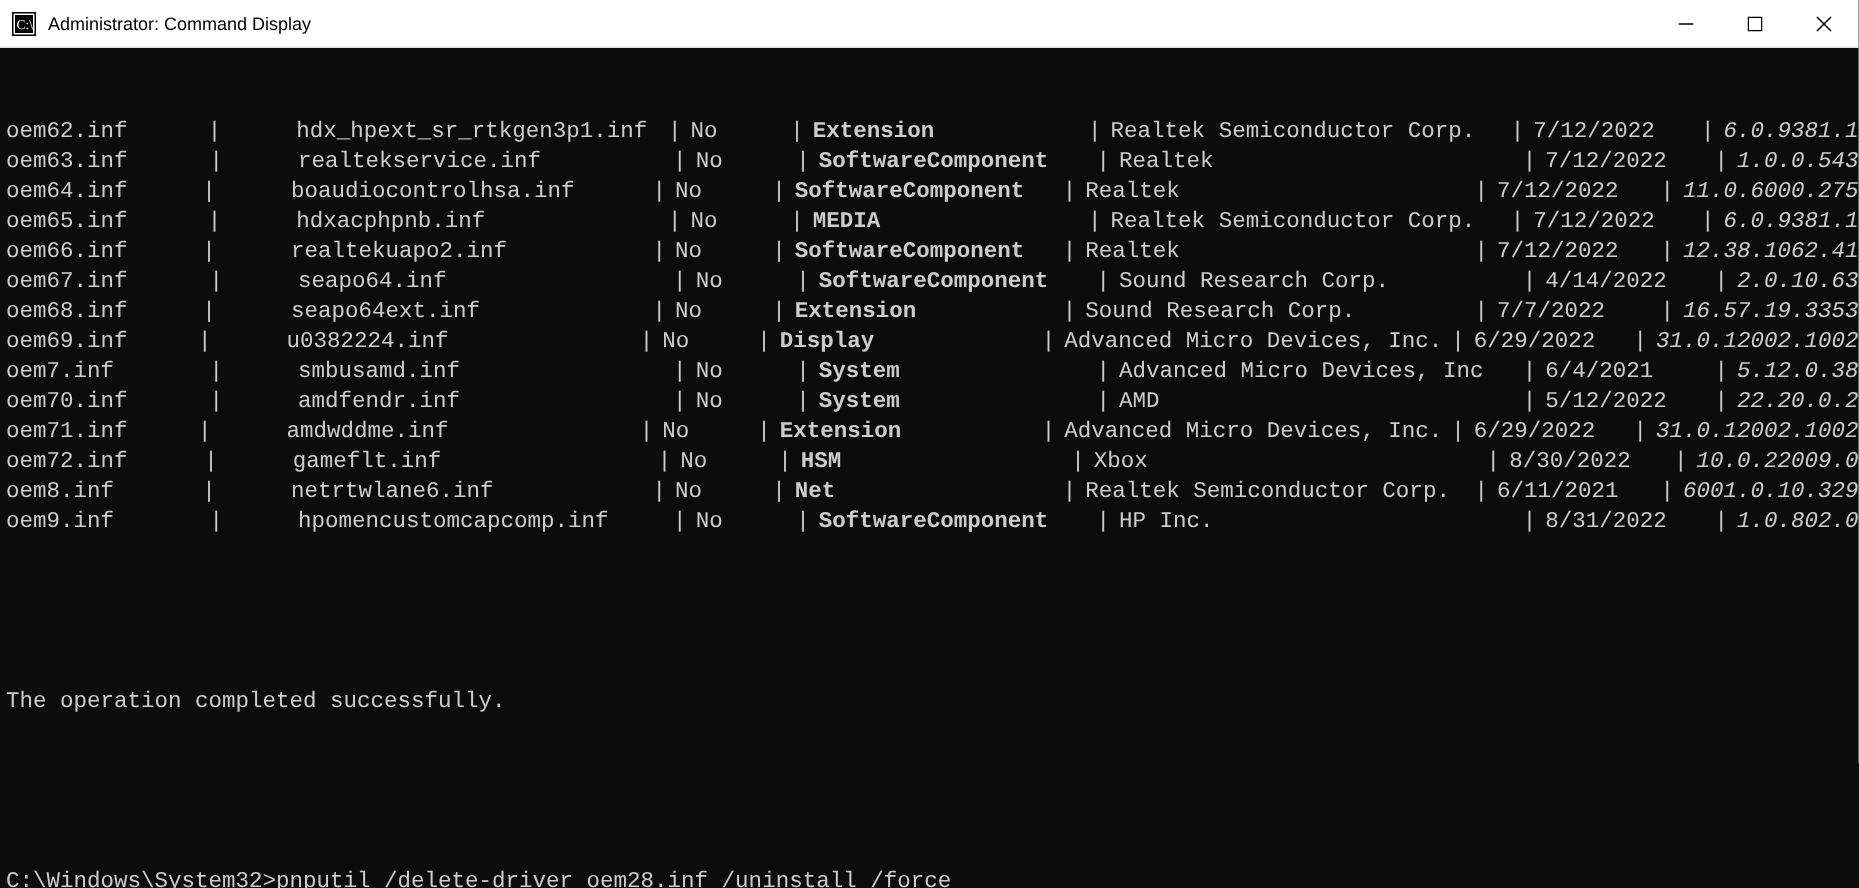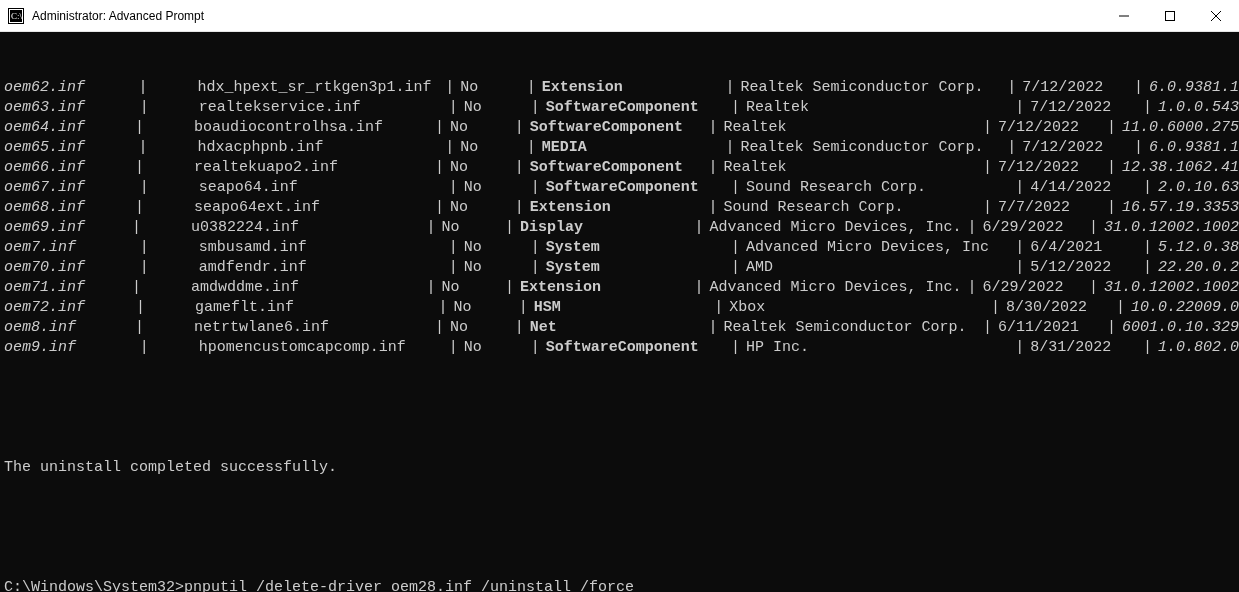--- a/index.html
+++ b/index.html
@@ -55,21 +55,21 @@
       height: calc(100% - 32px);
       padding: 6px 0 0 0;
       white-space: pre;
       line-height: 20px;
       letter-spacing: 0px;
     }
     .row {
       display: flex;
       height: 20px;
     }
-    .col-name { width: 140px; padding-left: 4px; overflow: hidden; font-style: italic; }
+    .col-name { width: 140px; padding-left: 4px; overflow: hidden; }
     .col-inf  { width: 256px; overflow: hidden; margin-left: 44px; }
     .col-no   { width: 64px; }
     .col-type { width: 188px; font-weight: bold; }
     .col-mfg  { width: 276px; }
     .col-date { width: 112px; }
     .col-ver  { flex: 1; font-style: italic; }
     .sep { color: #cccccc; padding: 0 6px; }
     .msg { padding-left: 4px; height: 20px; }
     .prompt-line { padding-left: 4px; height: 20px; display: flex; }
   </style>
@@ -78,21 +78,21 @@
 
 <div class="titlebar">
   <span class="titlebar-icon">
     <svg viewBox="0 0 16 16">
         <rect x="0" y="0" width="16" height="16" fill="#000"></rect>
         <rect x="1" y="1" width="14" height="14" fill="#fff"></rect>
         <rect x="2" y="2" width="12" height="12" fill="#000"></rect>
         <text x="3" y="11" font-size="9" fill="#fff" font-family="Consolas">C:\</text>
       </svg>
   </span>
-  <span class="titlebar-title">Administrator: Advanced Prompt</span>
+  <span class="titlebar-title">Administrator: Command Display</span>
   <div class="titlebar-controls">
     <div class="titlebar-btn">
       <svg viewBox="0 0 10 10">
           <line x1="0" y1="5" x2="10" y2="5" stroke="#000" stroke-width="1"></line>
         </svg>
     </div>
     <div class="titlebar-btn">
       <svg viewBox="0 0 10 10">
           <rect x="0.5" y="0.5" width="9" height="9" fill="none" stroke="#000" stroke-width="1"></rect>
         </svg>
@@ -102,18 +102,18 @@
           <line x1="0" y1="0" x2="10" y2="10" stroke="#000" stroke-width="1"></line>
           <line x1="10" y1="0" x2="0" y2="10" stroke="#000" stroke-width="1"></line>
         </svg>
     </div>
   </div>
 </div>
 
 <div class="terminal">
   <div id="rows-container"><div class="row"><span class="col-name">oem62.inf</span><span class="sep">|</span><span class="col-inf">hdx_hpext_sr_rtkgen3p1.inf</span><span class="sep">|</span><span class="col-no">No</span><span class="sep">|</span><span class="col-type">Extension</span><span class="sep">|</span><span class="col-mfg">Realtek Semiconductor Corp.</span><span class="sep">|</span><span class="col-date">7/12/2022</span><span class="sep">|</span><span class="col-ver">6.0.9381.1</span></div><div class="row"><span class="col-name">oem63.inf</span><span class="sep">|</span><span class="col-inf">realtekservice.inf</span><span class="sep">|</span><span class="col-no">No</span><span class="sep">|</span><span class="col-type">SoftwareComponent</span><span class="sep">|</span><span class="col-mfg">Realtek</span><span class="sep">|</span><span class="col-date">7/12/2022</span><span class="sep">|</span><span class="col-ver">1.0.0.543</span></div><div class="row"><span class="col-name">oem64.inf</span><span class="sep">|</span><span class="col-inf">boaudiocontrolhsa.inf</span><span class="sep">|</span><span class="col-no">No</span><span class="sep">|</span><span class="col-type">SoftwareComponent</span><span class="sep">|</span><span class="col-mfg">Realtek</span><span class="sep">|</span><span class="col-date">7/12/2022</span><span class="sep">|</span><span class="col-ver">11.0.6000.275</span></div><div class="row"><span class="col-name">oem65.inf</span><span class="sep">|</span><span class="col-inf">hdxacphpnb.inf</span><span class="sep">|</span><span class="col-no">No</span><span class="sep">|</span><span class="col-type">MEDIA</span><span class="sep">|</span><span class="col-mfg">Realtek Semiconductor Corp.</span><span class="sep">|</span><span class="col-date">7/12/2022</span><span class="sep">|</span><span class="col-ver">6.0.9381.1</span></div><div class="row"><span class="col-name">oem66.inf</span><span class="sep">|</span><span class="col-inf">realtekuapo2.inf</span><span class="sep">|</span><span class="col-no">No</span><span class="sep">|</span><span class="col-type">SoftwareComponent</span><span class="sep">|</span><span class="col-mfg">Realtek</span><span class="sep">|</span><span class="col-date">7/12/2022</span><span class="sep">|</span><span class="col-ver">12.38.1062.41</span></div><div class="row"><span class="col-name">oem67.inf</span><span class="sep">|</span><span class="col-inf">seapo64.inf</span><span class="sep">|</span><span class="col-no">No</span><span class="sep">|</span><span class="col-type">SoftwareComponent</span><span class="sep">|</span><span class="col-mfg">Sound Research Corp.</span><span class="sep">|</span><span class="col-date">4/14/2022</span><span class="sep">|</span><span class="col-ver">2.0.10.63</span></div><div class="row"><span class="col-name">oem68.inf</span><span class="sep">|</span><span class="col-inf">seapo64ext.inf</span><span class="sep">|</span><span class="col-no">No</span><span class="sep">|</span><span class="col-type">Extension</span><span class="sep">|</span><span class="col-mfg">Sound Research Corp.</span><span class="sep">|</span><span class="col-date">7/7/2022</span><span class="sep">|</span><span class="col-ver">16.57.19.3353</span></div><div class="row"><span class="col-name">oem69.inf</span><span class="sep">|</span><span class="col-inf">u0382224.inf</span><span class="sep">|</span><span class="col-no">No</span><span class="sep">|</span><span class="col-type">Display</span><span class="sep">|</span><span class="col-mfg">Advanced Micro Devices, Inc.</span><span class="sep">|</span><span class="col-date">6/29/2022</span><span class="sep">|</span><span class="col-ver">31.0.12002.1002</span></div><div class="row"><span class="col-name">oem7.inf</span><span class="sep">|</span><span class="col-inf">smbusamd.inf</span><span class="sep">|</span><span class="col-no">No</span><span class="sep">|</span><span class="col-type">System</span><span class="sep">|</span><span class="col-mfg">Advanced Micro Devices, Inc</span><span class="sep">|</span><span class="col-date">6/4/2021</span><span class="sep">|</span><span class="col-ver">5.12.0.38</span></div><div class="row"><span class="col-name">oem70.inf</span><span class="sep">|</span><span class="col-inf">amdfendr.inf</span><span class="sep">|</span><span class="col-no">No</span><span class="sep">|</span><span class="col-type">System</span><span class="sep">|</span><span class="col-mfg">AMD</span><span class="sep">|</span><span class="col-date">5/12/2022</span><span class="sep">|</span><span class="col-ver">22.20.0.2</span></div><div class="row"><span class="col-name">oem71.inf</span><span class="sep">|</span><span class="col-inf">amdwddme.inf</span><span class="sep">|</span><span class="col-no">No</span><span class="sep">|</span><span class="col-type">Extension</span><span class="sep">|</span><span class="col-mfg">Advanced Micro Devices, Inc.</span><span class="sep">|</span><span class="col-date">6/29/2022</span><span class="sep">|</span><span class="col-ver">31.0.12002.1002</span></div><div class="row"><span class="col-name">oem72.inf</span><span class="sep">|</span><span class="col-inf">gameflt.inf</span><span class="sep">|</span><span class="col-no">No</span><span class="sep">|</span><span class="col-type">HSM</span><span class="sep">|</span><span class="col-mfg">Xbox</span><span class="sep">|</span><span class="col-date">8/30/2022</span><span class="sep">|</span><span class="col-ver">10.0.22009.0</span></div><div class="row"><span class="col-name">oem8.inf</span><span class="sep">|</span><span class="col-inf">netrtwlane6.inf</span><span class="sep">|</span><span class="col-no">No</span><span class="sep">|</span><span class="col-type">Net</span><span class="sep">|</span><span class="col-mfg">Realtek Semiconductor Corp.</span><span class="sep">|</span><span class="col-date">6/11/2021</span><span class="sep">|</span><span class="col-ver">6001.0.10.329</span></div><div class="row"><span class="col-name">oem9.inf</span><span class="sep">|</span><span class="col-inf">hpomencustomcapcomp.inf</span><span class="sep">|</span><span class="col-no">No</span><span class="sep">|</span><span class="col-type">SoftwareComponent</span><span class="sep">|</span><span class="col-mfg">HP Inc.</span><span class="sep">|</span><span class="col-date">8/31/2022</span><span class="sep">|</span><span class="col-ver">1.0.802.0</span></div></div>
   <div class="msg">&nbsp;</div>
-  <div class="msg">The uninstall completed successfully.</div>
+  <div class="msg">The operation completed successfully.</div>
   <div class="msg">&nbsp;</div>
   <div class="prompt-line">
     <span>C:\Windows\System32&gt;</span><span>pnputil /delete-driver oem28.inf /uninstall /force</span>
   </div>
 </div>
 
 </body></html>

